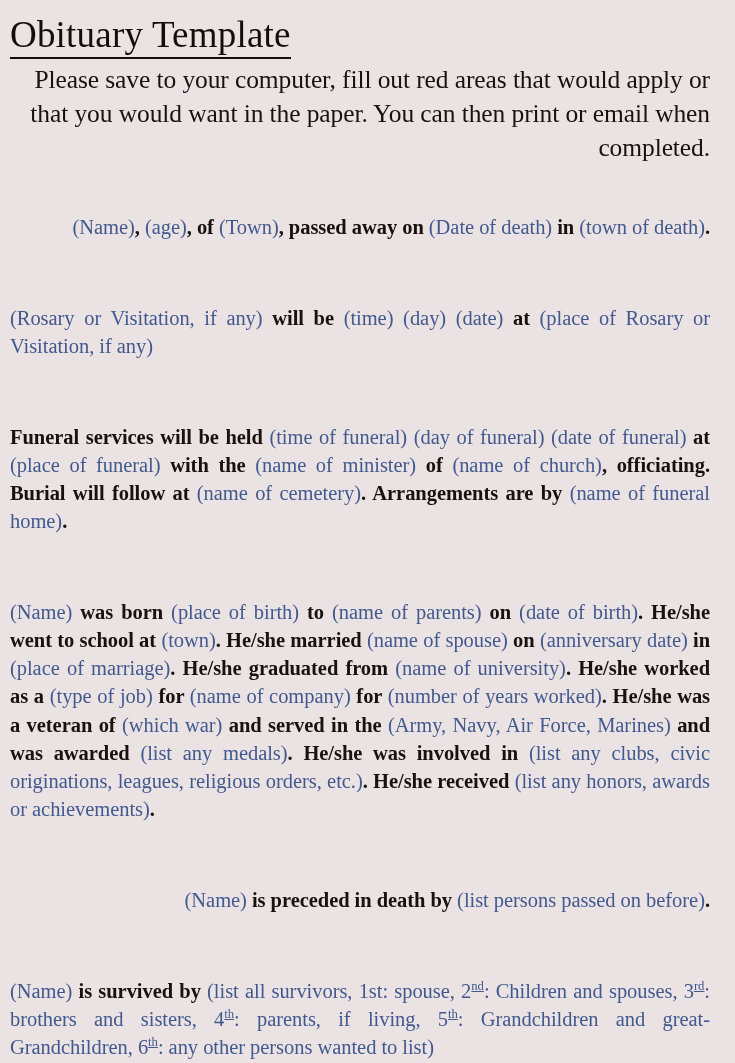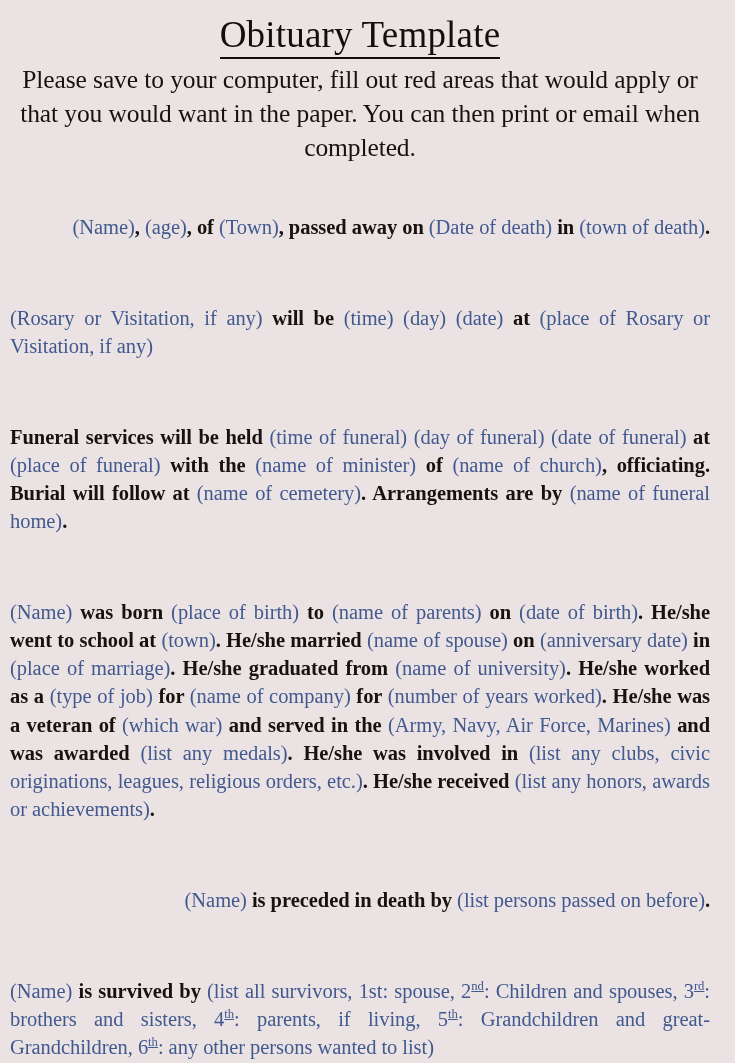--- a/index.html
+++ b/index.html
@@ -18,38 +18,38 @@
   .page {
     width: 735px;
     height: 1063px;
     box-sizing: border-box;
     padding: 10px 25px 0 10px;
     position: relative;
   }
 
   
   .doc-title {
-    text-align: center;
+    text-align: left;
     font-size: 37px;
     line-height: 1.12;
     font-weight: 400;
     letter-spacing: 0.2px;
     margin: 4px 0 2px 0;
     color: #120e0c;
   }
   .doc-title .u {
     border-bottom: 2px solid #120e0c;
     padding-bottom: 2px;
   }
 
   
   .intro {
     font-size: 25.5px;
     line-height: 1.33;
-    text-align: center;
+    text-align: right;
     margin: 8px 0 0 0;
     color: #17120f;
     letter-spacing: -0.1px;
   }
 
   
   .block {
     font-size: 20.5px;
     line-height: 1.37;
     text-align: justify;

